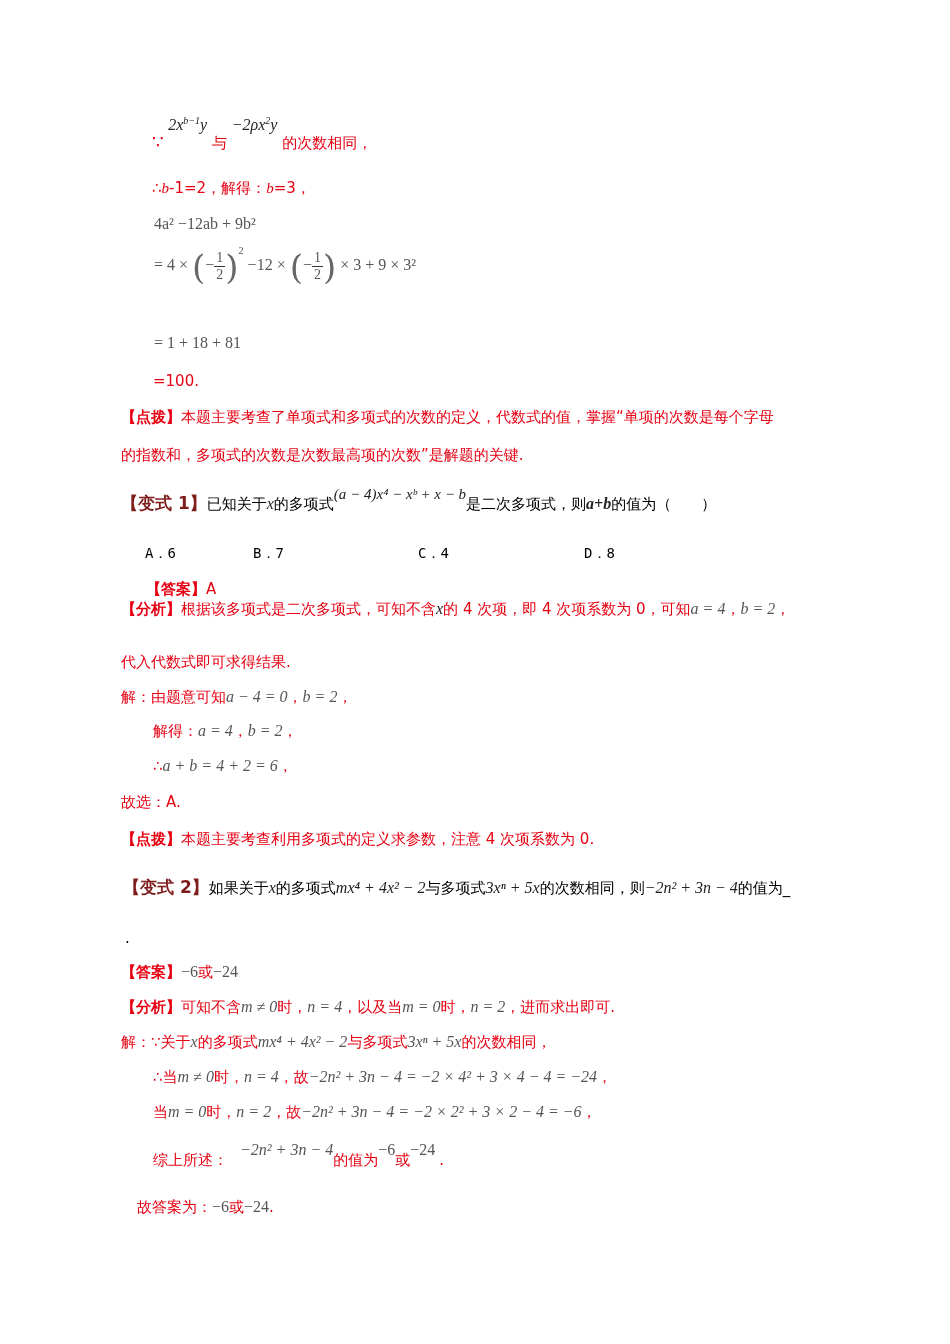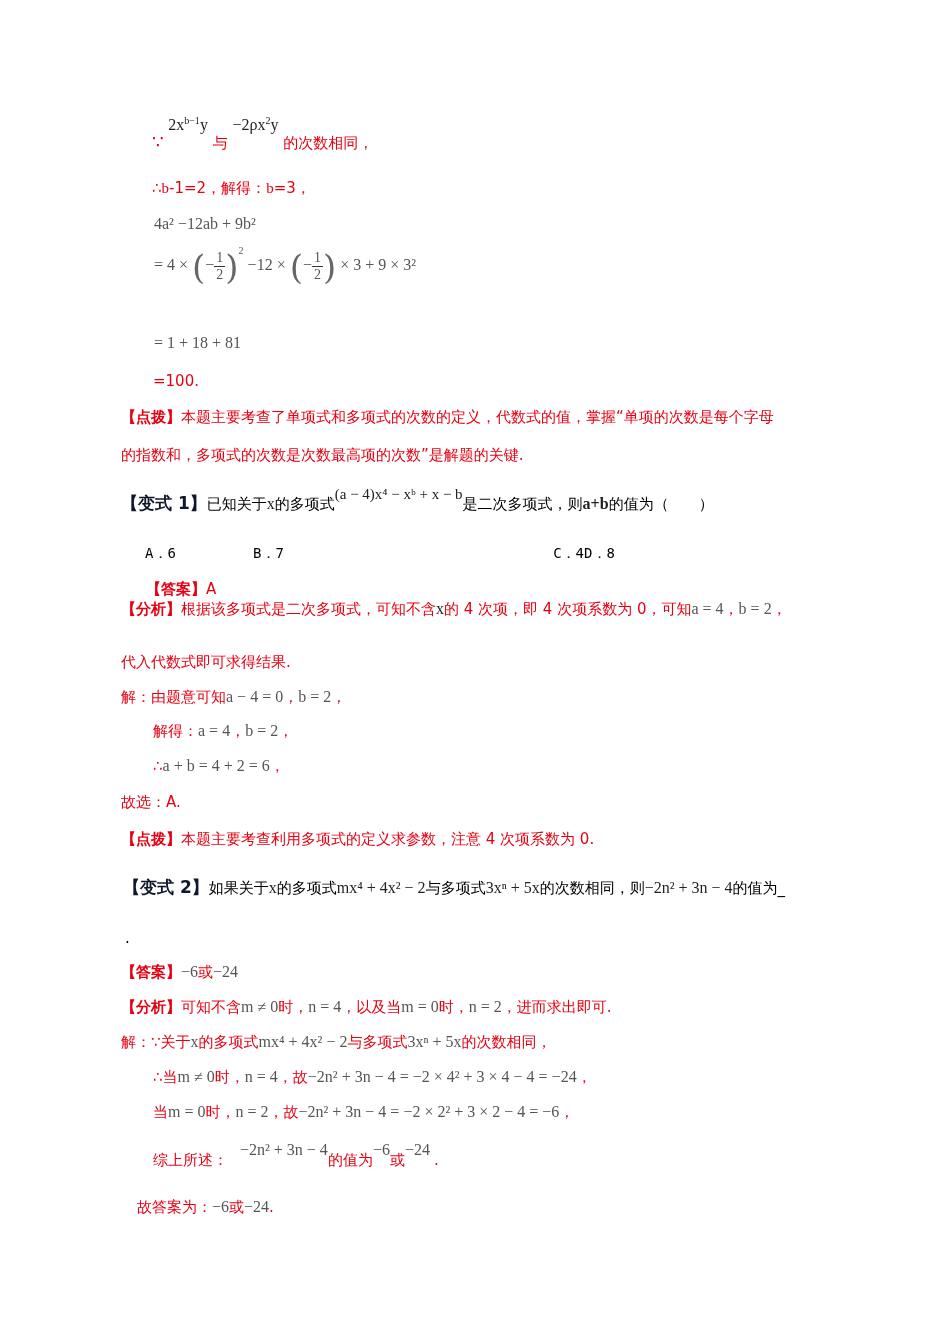--- a/index.html
+++ b/index.html
@@ -1,22 +1,22 @@
 <!DOCTYPE html>
 <html><head>
 <meta charset="utf-8">
 <style>
   html, body { margin:0; padding:0; background:#ffffff; }
   body { width:950px; height:1344px; position:relative; overflow:hidden;
          font-family:"DejaVu Sans","Liberation Sans",sans-serif; color:#000; }
   .line { position:absolute; white-space:nowrap; font-size:15px; line-height:20px; }
   .red { color:#e60012; }
-  .purple { color:#0f172a; font-weight:bold; font-size:17px; }
+  .purple { color:#7f1d1d; font-weight:bold; font-size:17px; }
   .math { font-family:"Liberation Serif","DejaVu Serif",serif; color:#222; font-size:16px; }
-  .mi { }
+  .mi { font-style:italic; }
   .gray { color:#555; }
   sup { font-size:10px; vertical-align:super; line-height:0; }
   .raised { position:relative; top:-10px; }
   .bold { font-weight:bold; }
   .frac { display:inline-block; vertical-align:middle; text-align:center; font-size:14px; }
   .frac span { display:block; line-height:16px; }
   .frac .num { border-bottom:1px solid #333; padding:0 2px; }
   .paren { font-size:34px; font-weight:100; color:#666; vertical-align:middle; font-family:"DejaVu Serif",serif; }
   .options span { display:inline-block; font-family:"DejaVu Sans Mono",monospace; font-size:14px; }
 </style>
@@ -51,21 +51,21 @@
 <div class="line red" style="left:121px;top:407px;">
   <span class="bold">【点拨】</span><span>本题主要考查了单项式和多项式的次数的定义，代数式的值，掌握“单项的次数是每个字母</span>
 </div>
 <div class="line red" style="left:121px;top:445px;">的指数和，多项式的次数是次数最高项的次数”是解题的关键.</div>
 
 <div class="line" style="left:121px;top:493px;">
   <span class="purple">【变式 1】</span><span>已知关于</span><span class="math mi">x</span><span>的多项式</span><span class="math mi raised" style="font-size:15px;">(a − 4)x⁴ − xᵇ + x − b</span><span>是二次多项式，则</span><span class="math mi bold">a+b</span><span>的值为（　　）</span>
 </div>
 
 <div class="line options" style="left:145px;top:543px;">
-  <span style="width:108px;">A．6</span><span style="width:165px;">B．7</span><span style="width:166px;text-align:right;">C．4</span><span>D．8</span>
+  <span style="width:108px;">A．6</span><span style="width:165px;">B．7</span><span style="width:166px;">C．4</span><span>D．8</span>
 </div>
 
 <div class="line red" style="left:121px;top:579px;margin-left:25px;">
   <span class="bold">【答案】</span><span>A</span>
 </div>
 
 <div class="line red" style="left:121px;top:599px;">
   <span class="bold">【分析】</span><span>根据该多项式是二次多项式，可知不含</span><span class="math mi">x</span><span>的 4 次项，即 4 次项系数为 0，可知</span><span class="math mi gray">a = 4</span><span>，</span><span class="math mi gray">b = 2</span><span>，</span>
 </div>
 <div class="line red" style="left:121px;top:652px;">代入代数式即可求得结果.</div>

